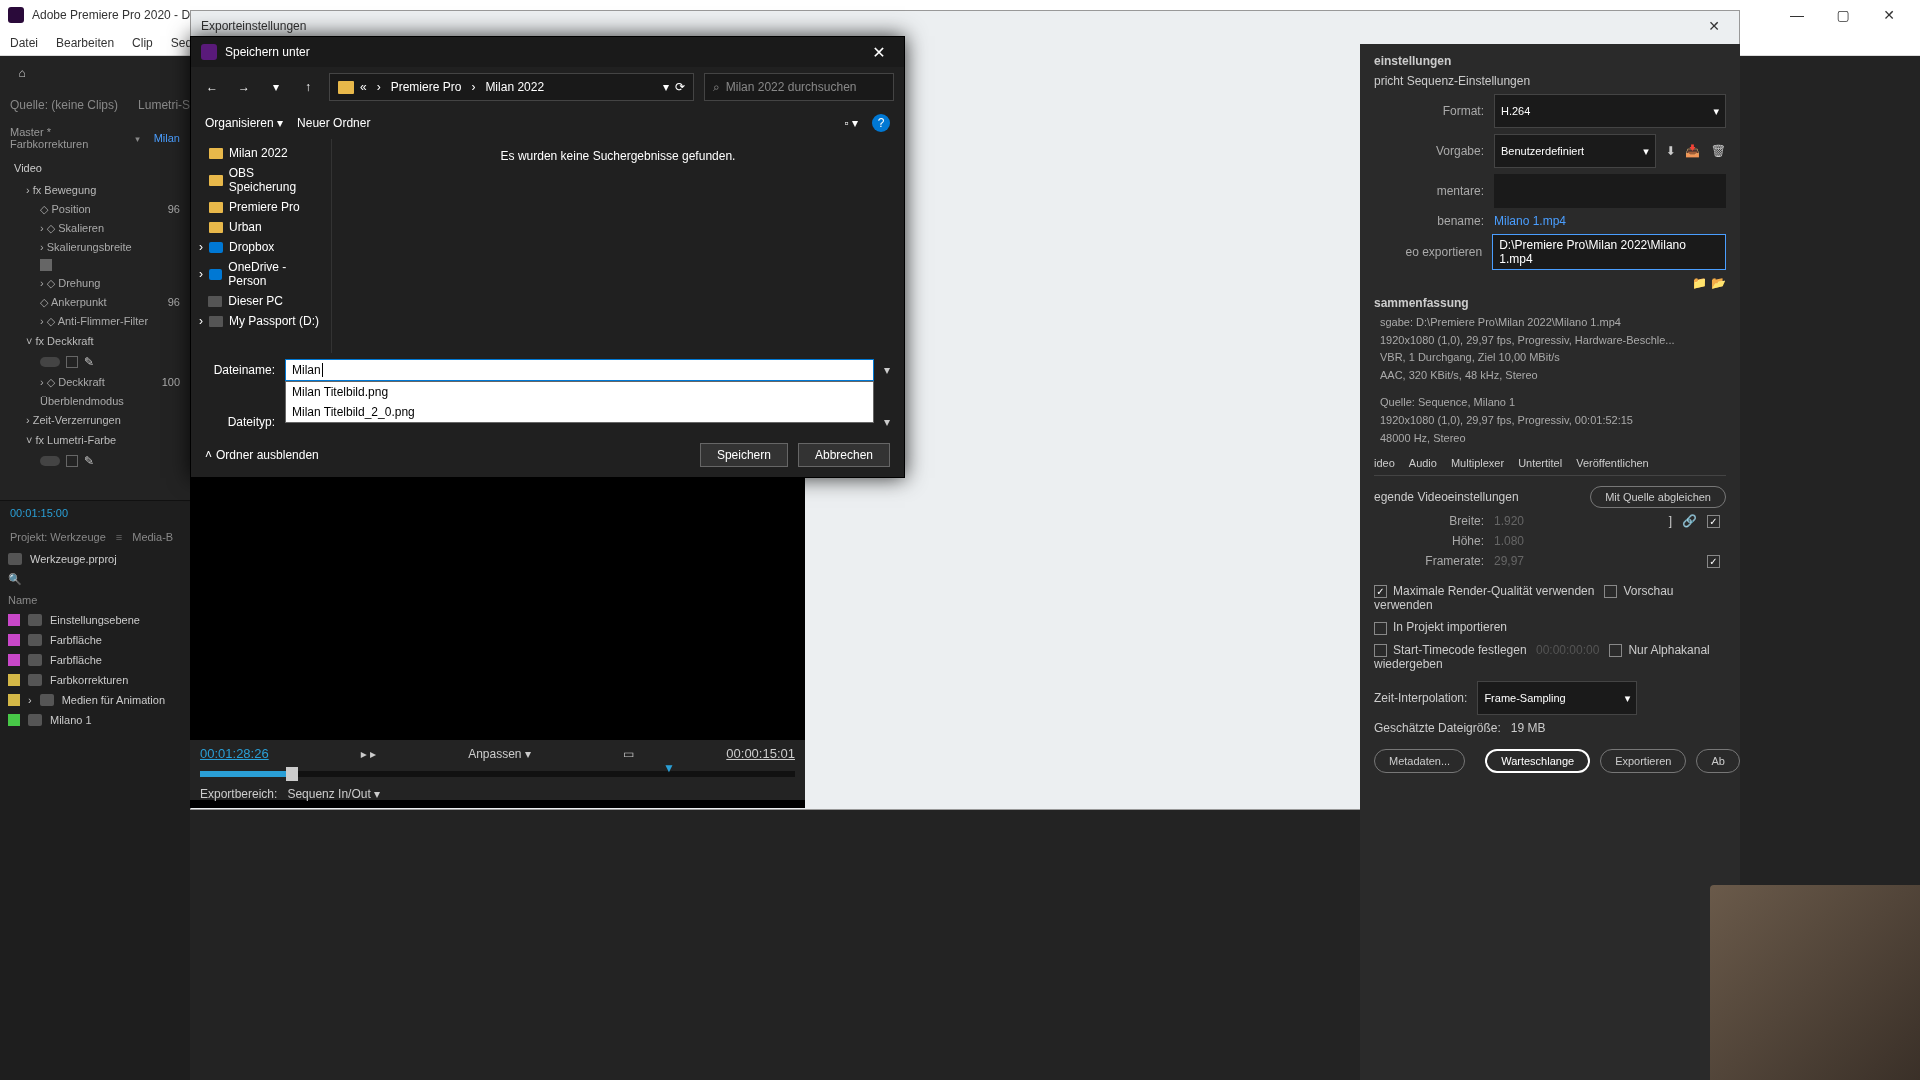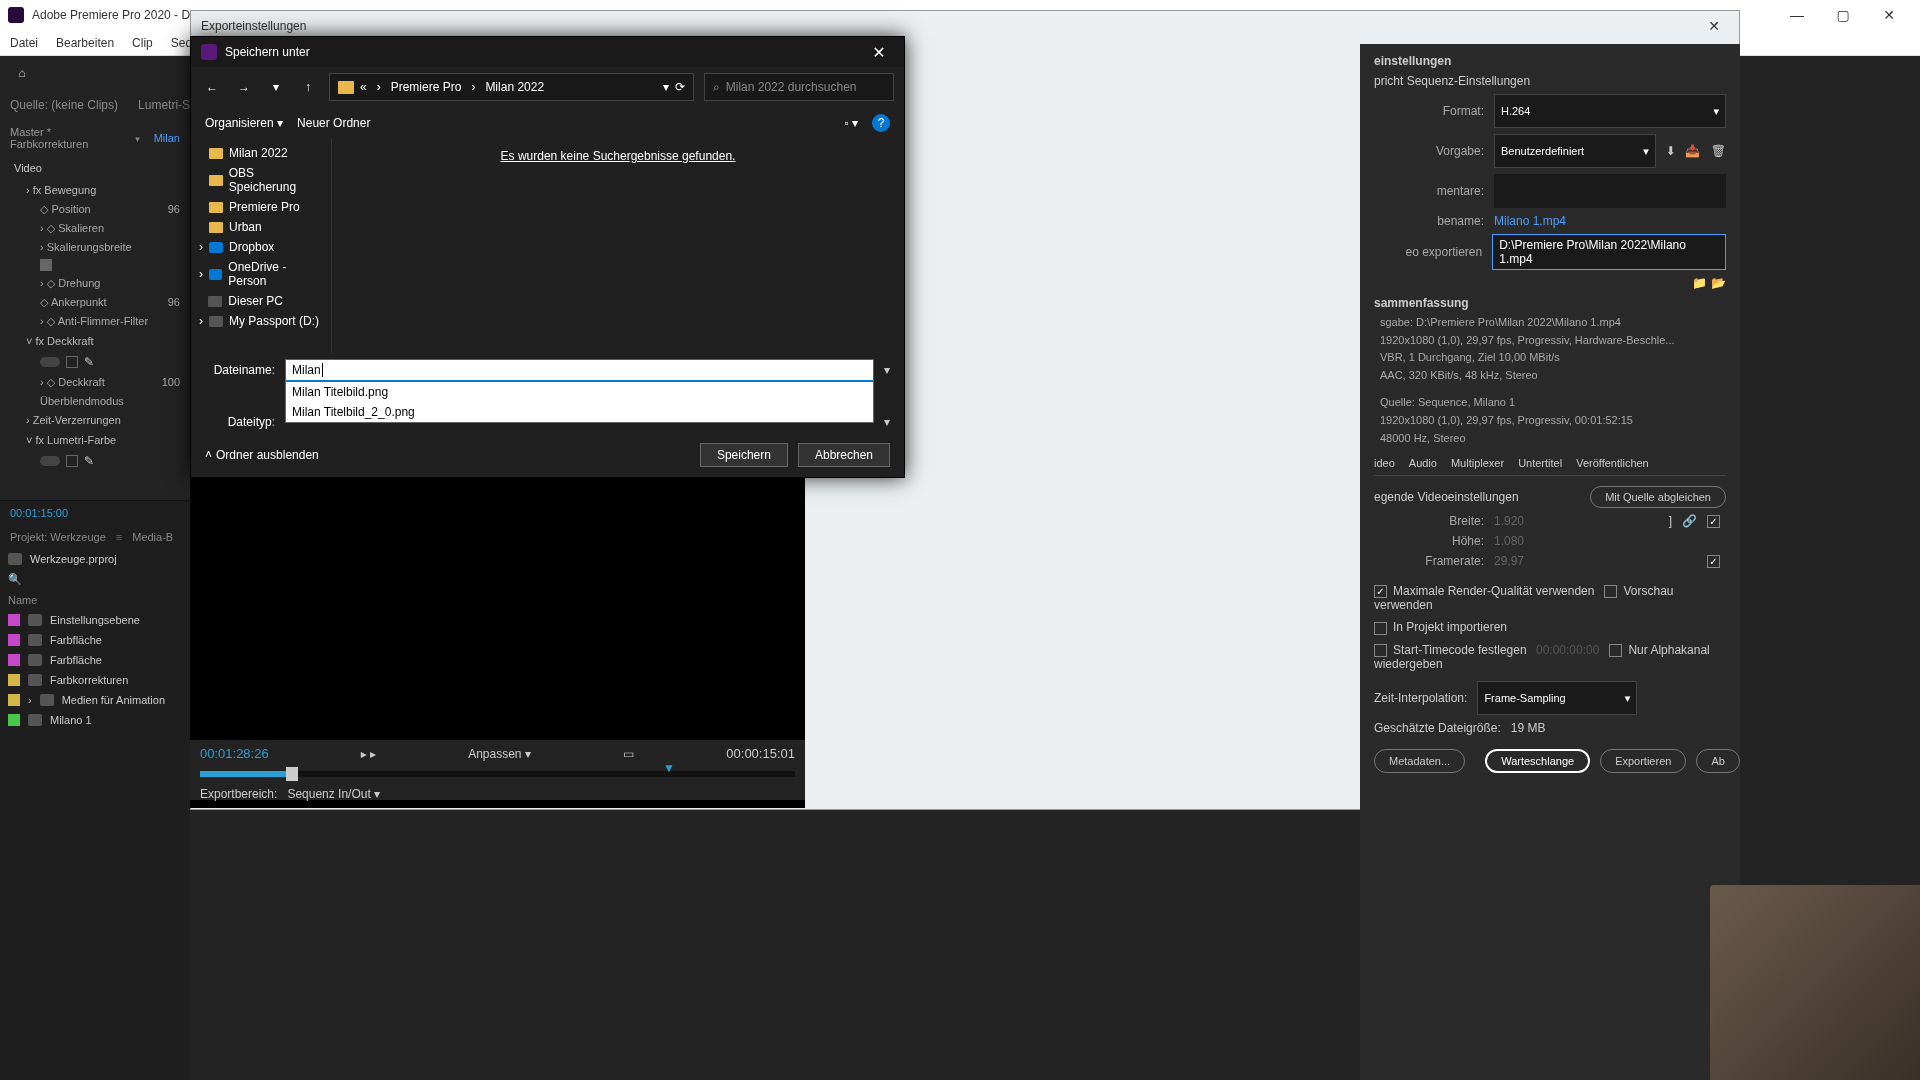--- a/index.html
+++ b/index.html
@@ -71,36 +71,36 @@
 .saveas .addrbar { flex:1; background:#191919; border:1px solid #444; height:28px; display:flex; align-items:center; padding:0 8px; gap:6px; color:#fff; }
 .saveas .searchbar { width:190px; background:#191919; border:1px solid #444; height:28px; display:flex; align-items:center; padding:0 8px; gap:6px; color:#888; }
 .saveas .toolbar2 { height:32px; display:flex; align-items:center; padding:0 14px; gap:14px; color:#fff; }
 .saveas .body { display:flex; height:214px; }
 .saveas .tree { width:140px; background:#202020; padding:4px 0; overflow:hidden; }
 .saveas .tree .titem { display:flex; align-items:center; padding:3px 8px 3px 18px; gap:6px; color:#fff; font-size:12px; }
 .saveas .tree .titem.exp { padding-left:8px; }
 .saveas .fldr { width:14px; height:11px; background:#e8b84a; border-radius:1px; }
 .saveas .cloud { width:14px; height:11px; background:#0078d4; border-radius:2px; }
 .saveas .pc { width:14px; height:11px; background:#555; border-radius:1px; }
-.saveas .content { flex:1; background:#202020; padding:10px; color:#fff; text-align:center; border-left:1px solid #333;text-decoration:underline; }
+.saveas .content { flex:1; background:#202020; padding:10px; color:#fff; text-align:center; border-left:1px solid #333; }
 .saveas .filerow { display:flex; align-items:center; padding:6px 14px; gap:10px; }
 .saveas .filerow label { width:70px; text-align:right; color:#fff; }
 .saveas .filerow .inp { flex:1; background:#fff; color:#000; padding:3px 6px; border:1px solid #0078d4; height:22px; display:flex; align-items:center; }
 .saveas .dropdown { position:relative; }
 .saveas .dropdown-list { position:absolute; top:22px; left:0; right:0; background:#fff; border:1px solid #666; z-index:10; }
 .saveas .dropdown-list .opt { padding:3px 6px; color:#000; font-size:12px; }
 .saveas .footer { display:flex; align-items:center; padding:8px 14px; gap:10px; }
 .saveas .footer .lnk { color:#fff; display:flex; align-items:center; gap:4px; }
 .saveas .footer .spacer { flex:1; }
 .saveas .footer button { padding:4px 16px; background:#333; border:1px solid #666; color:#fff; font-size:12px; }
 
 
 .preview { position:absolute; top:478px; left:190px; width:615px; height:330px; background:#000; }
 .preview-bar { position:absolute; top:740px; left:190px; width:615px; height:60px; background:#232323; padding:6px 10px; }
-.preview-bar .tc { color:#2a9fd6; font-size:13px; }
+.preview-bar .tc { color:#2a9fd6; font-size:13px;text-decoration:underline; }
 .preview-bar .slider { width:100%; height:6px; background:#111; margin-top:10px; position:relative; }
 .preview-bar .slider .fill { position:absolute; left:0; width:90px; height:6px; background:#2a9fd6; }
 .preview-bar .slider .knob { position:absolute; left:86px; top:-4px; width:12px; height:14px; background:#ccc; }
 
 
 .webcam { position:absolute; right:0; bottom:0; width:210px; height:195px; background:linear-gradient(135deg,#6a5a4a,#3a3028); border-top-left-radius:4px; }
 
 .chev::after { content:"▾"; font-size:9px; color:#888; margin-left:4px; }
 .chevr::after { content:"›"; font-size:12px; margin:0 4px; }
 .folder-ico { width:16px; height:13px; background:#e8b84a; border-radius:1px; }

